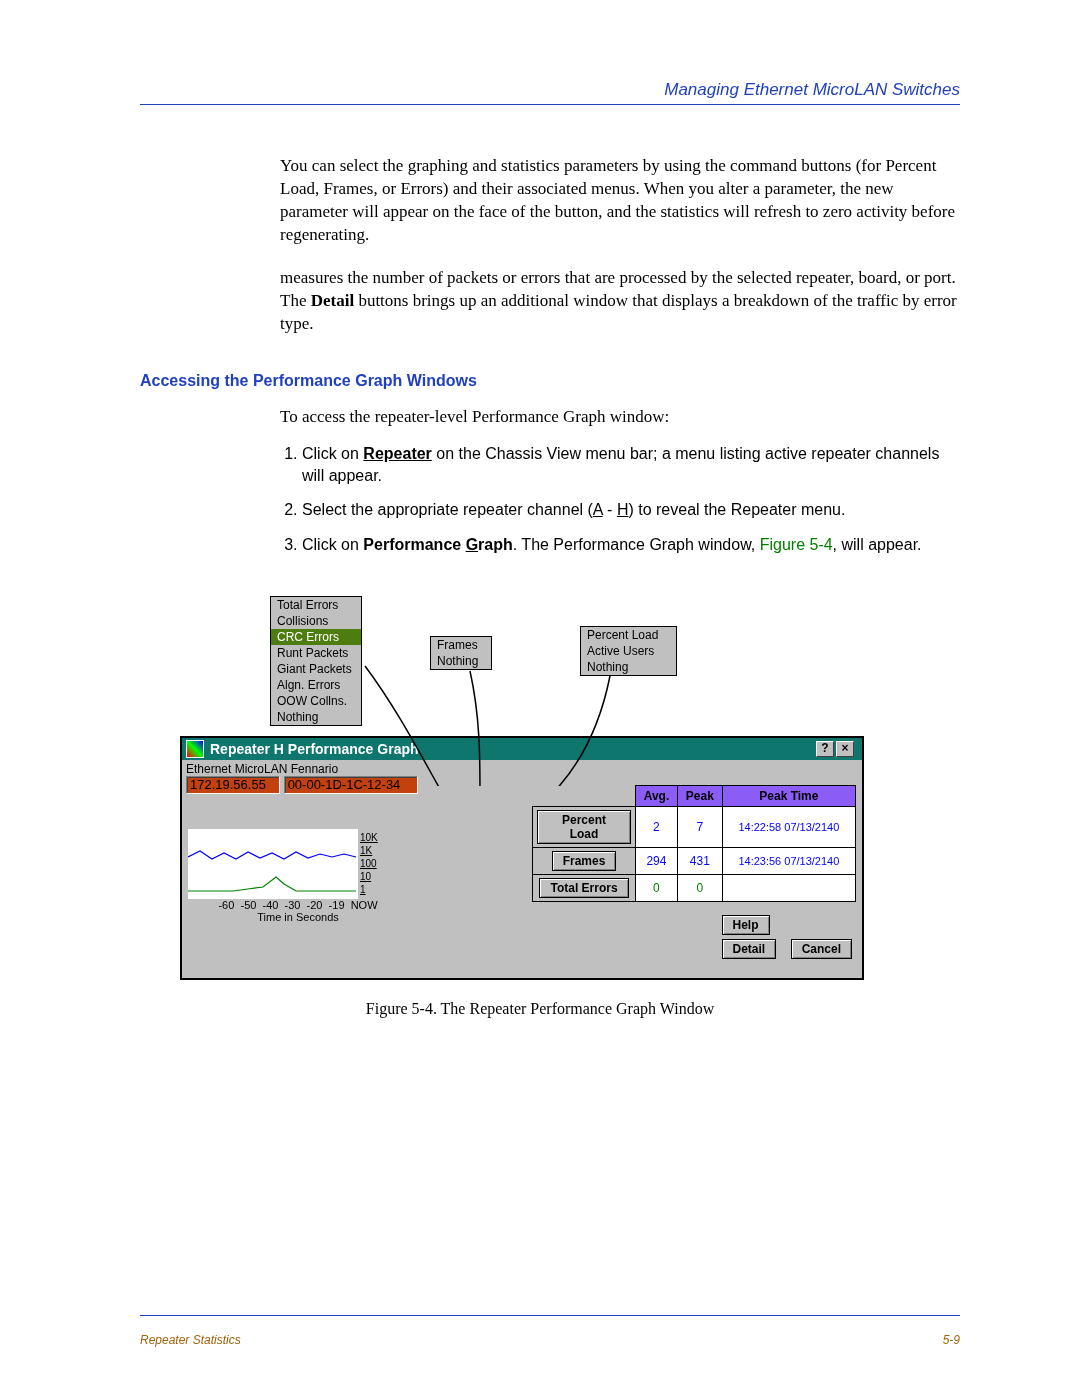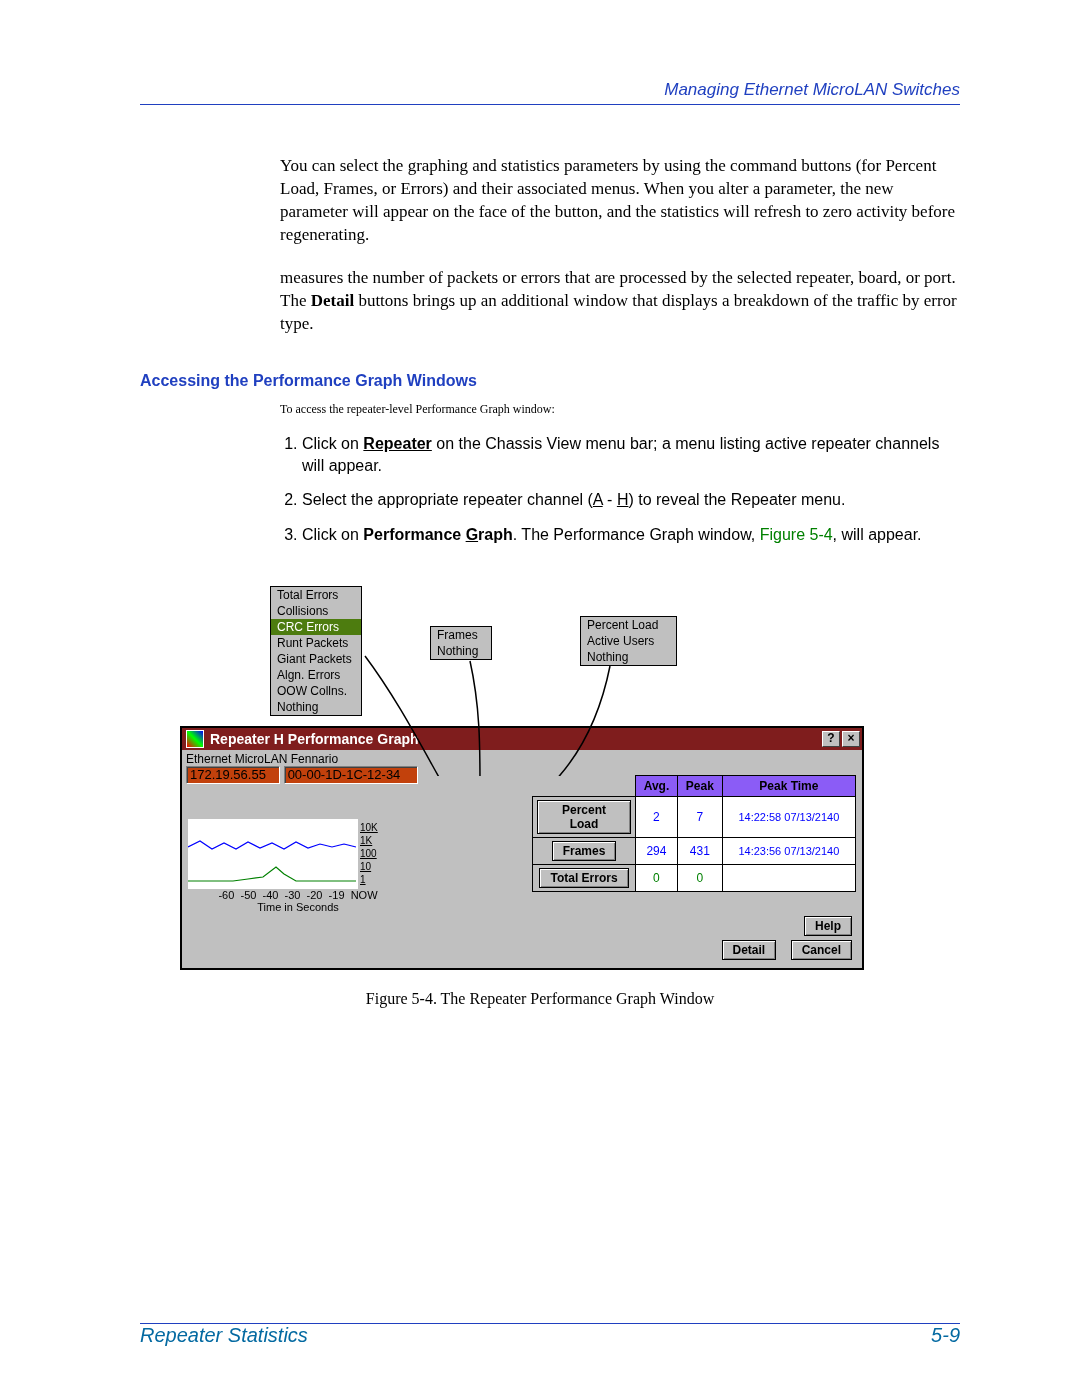--- a/index.html
+++ b/index.html
@@ -34,21 +34,21 @@
   .body-text .bold { font-weight: bold; }
   .section-head {
     color: #2040c0;
     font-family: Arial, sans-serif;
     font-size: 16px;
     font-weight: bold;
     margin: 36px 0 2px 0;
   }
   .intro-text {
     margin-left: 140px;
-    font-size: 12px;
+    font-size: 17px;
     margin-bottom: 14px;
   }
   ol.steps {
     margin-left: 140px;
     padding-left: 22px;
     font-family: Arial, sans-serif;
     font-size: 16px;
     line-height: 1.4;
   }
   ol.steps li { margin-bottom: 12px; }
@@ -86,25 +86,25 @@
   .win {
     position: relative;
     top: 140px;
     width: 680px;
     background: #c0c0c0;
     border: 2px solid #000;
     font-family: Arial, sans-serif;
     font-size: 13px;
   }
   .titlebar {
-    background: #7f1d1d;
+    background: #0f766e;
     color: #fff;
     display: flex;
     align-items: center;
-    padding: 2px 2px 2px 4px;
+    padding: 2px 8px 2px 4px;
     font-weight: bold;
     font-size: 14px;
   }
   .titlebar .icon-box {
     width: 16px; height: 16px;
     background: linear-gradient(45deg,#f00,#0f0,#00f);
     margin-right: 6px;
     border: 1px solid #fff;
   }
   .titlebar .spacer { flex: 1; }
@@ -176,43 +176,42 @@
     background:#c0c0c0;
     border:1px solid #000;
     box-shadow: inset 1px 1px 0 #fff, inset -1px -1px 0 #808080;
     padding: 2px 10px;
     font-weight:bold;
     font-size:12px;
   }
   .win-buttons {
     position:absolute;
     right: 10px;
-    bottom: 8px;
-    text-align:right;
+    bottom: 19px;
   }
   .win-buttons .row { margin-top:4px; }
   .figcaption {
     text-align:center;
     font-family: Georgia, serif;
     font-size: 16px;
     margin-top: 160px;
   }
   .footer {
     position:absolute;
     bottom: 50px;
     left: 140px;
     right: 120px;
     border-top: 1px solid #2040c0;
-    padding-top: 0;
+    padding-top: 17px;
     display:flex;
     justify-content: space-between;
     font-family: Arial, sans-serif;
     font-style: italic;
-    color: #0369a1;
-    font-size: 20px;
+    color: #a16207;
+    font-size: 12px;
   }
 </style>
 </head>
 <body>
 
 <div class="page">
   <div class="header">
     <span>Managing Ethernet MicroLAN Switches</span>
   </div>
 

